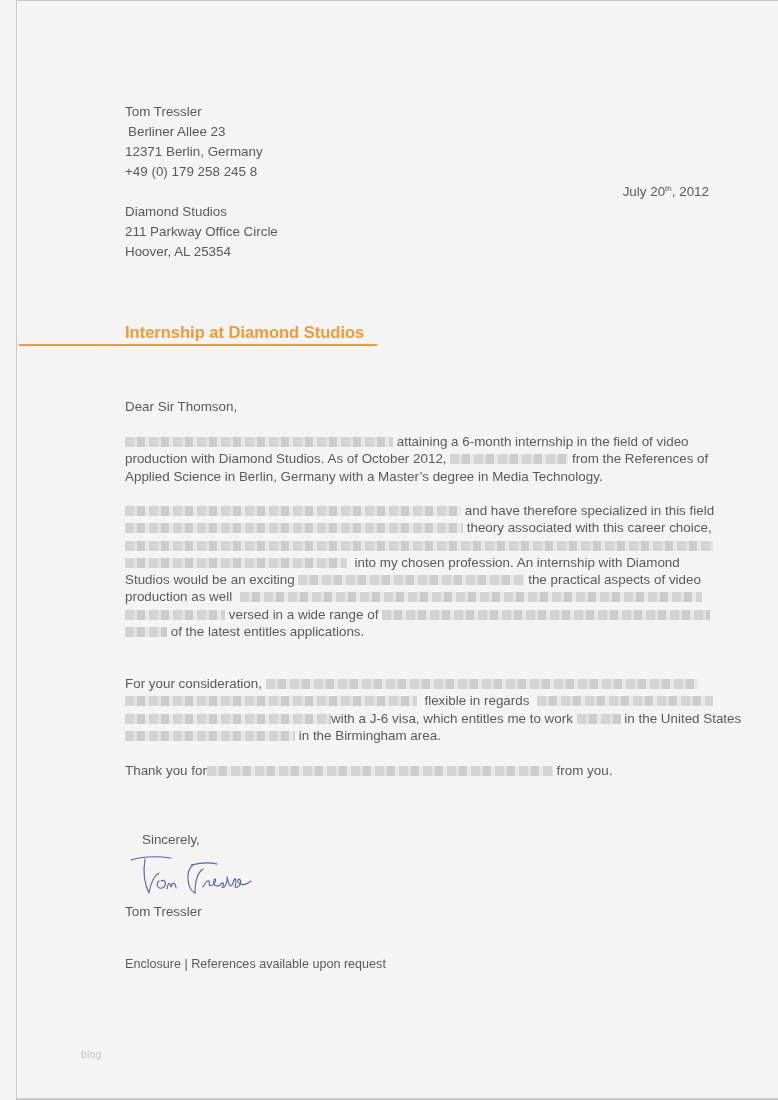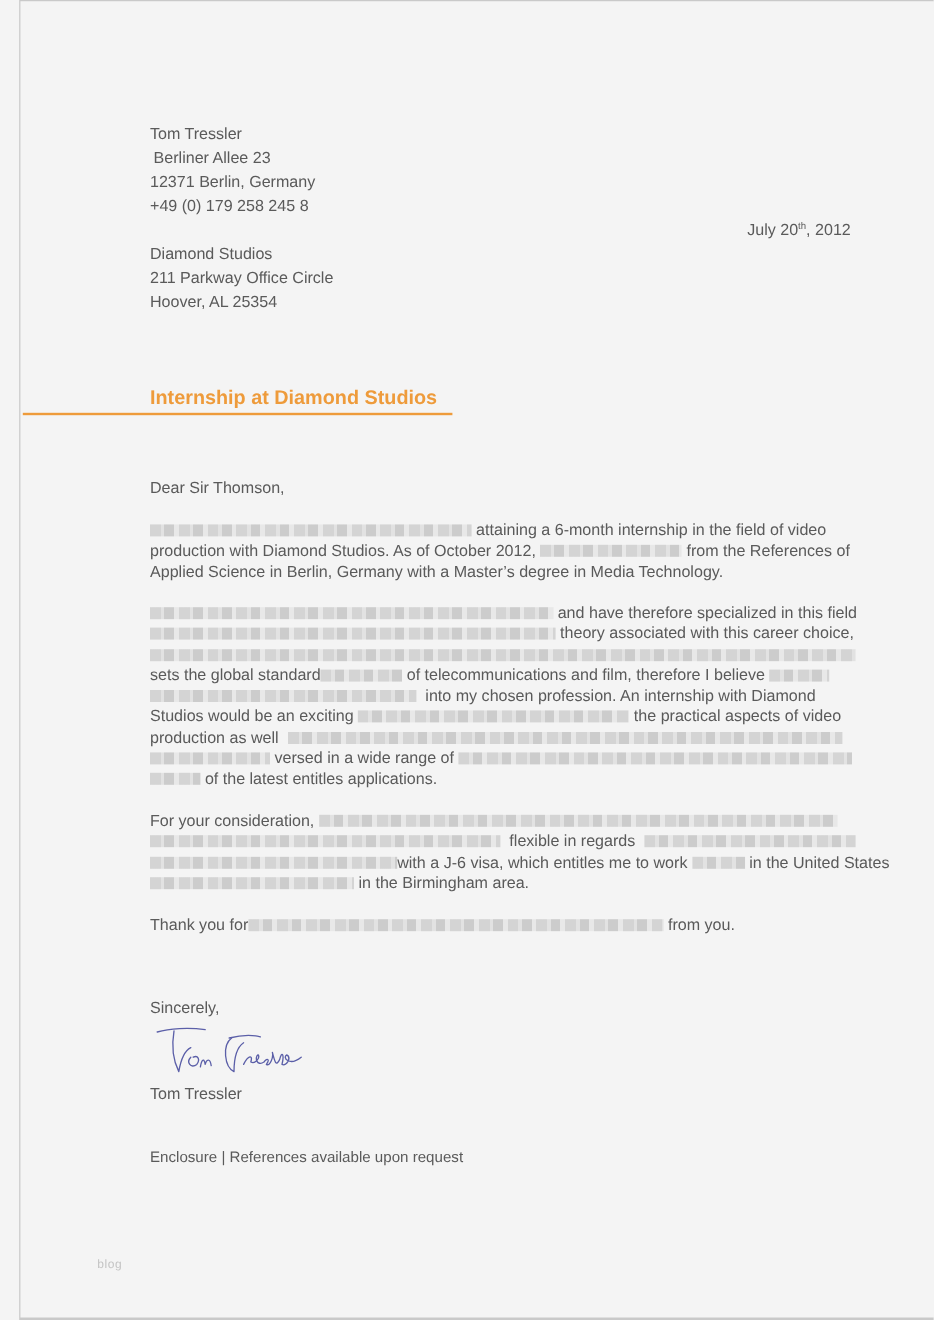--- a/index.html
+++ b/index.html
@@ -44,21 +44,21 @@
     .p4 { top: 761px; }
     .redact {
       display: inline-block;
       height: 10px;
       vertical-align: -1px;
       background: repeating-linear-gradient(90deg, #cfcfcf 0 9px, #e0e0e0 9px 12px, #c6c6c6 12px 20px, #e6e6e6 20px 24px);
       opacity: 0.85;
       filter: blur(0.6px);
     }
     .line { display: block; white-space: nowrap; }
-    .closing { top: 829px; }
+    .closing { top: 829px; margin-left: 17px; }
     .signature { position: absolute; left: 110px; top: 850px; width: 130px; height: 50px; }
     .signer { top: 901px; }
     .enclosure { top: 953px; font-size: 12.6px; }
     .watermark {
       position: absolute; left: 40px; top: 1048px;
       font-size: 10px; color: #c4c4c4; letter-spacing: 0.5px; padding-left: 24px;
     }
   </style>
 </head>
 <body>
@@ -88,21 +88,20 @@
   <div class="para p1">
     <span class="line"><span class="redact" style="width:268px"></span> <span>attaining a 6-month internship in the field of video</span></span>
     <span class="line"><span>production with Diamond Studios. As of October 2012,</span> <span class="redact" style="width:118px"></span> <span>from the References of</span></span>
     <span class="line"><span>Applied Science in Berlin, Germany with a Master’s degree in Media Technology.</span></span>
   </div>
 
   <div class="para p2">
     <span class="line"><span class="redact" style="width:336px"></span> <span>and have therefore specialized in this field</span></span>
     <span class="line"><span class="redact" style="width:338px"></span> <span>theory associated with this career choice,</span></span>
     <span class="line"><span class="redact" style="width:588px"></span></span>
-    <span class="line"><span>sets the global standard</span><span class="redact" style="width:68px"></span> <span>of telecommunications and film, therefore I believe</span> <span class="redact" style="width:50px"></span></span>
     <span class="line"><span class="redact" style="width:222px"></span>&nbsp; <span>into my chosen profession. An internship with Diamond</span></span>
     <span class="line"><span>Studios would be an exciting</span> <span class="redact" style="width:226px"></span> <span>the practical aspects of video</span></span>
     <span class="line"><span>production as well</span>&nbsp; <span class="redact" style="width:462px"></span></span>
     <span class="line"><span class="redact" style="width:100px"></span> <span>versed in a wide range of</span> <span class="redact" style="width:328px"></span></span>
     <span class="line"><span class="redact" style="width:42px"></span> <span>of the latest entitles applications.</span></span>
   </div>
 
   <div class="para p3">
     <span class="line"><span>For your consideration,</span> <span class="redact" style="width:432px"></span></span>
     <span class="line"><span class="redact" style="width:292px"></span>&nbsp; <span>flexible in regards</span>&nbsp; <span class="redact" style="width:176px"></span></span>

